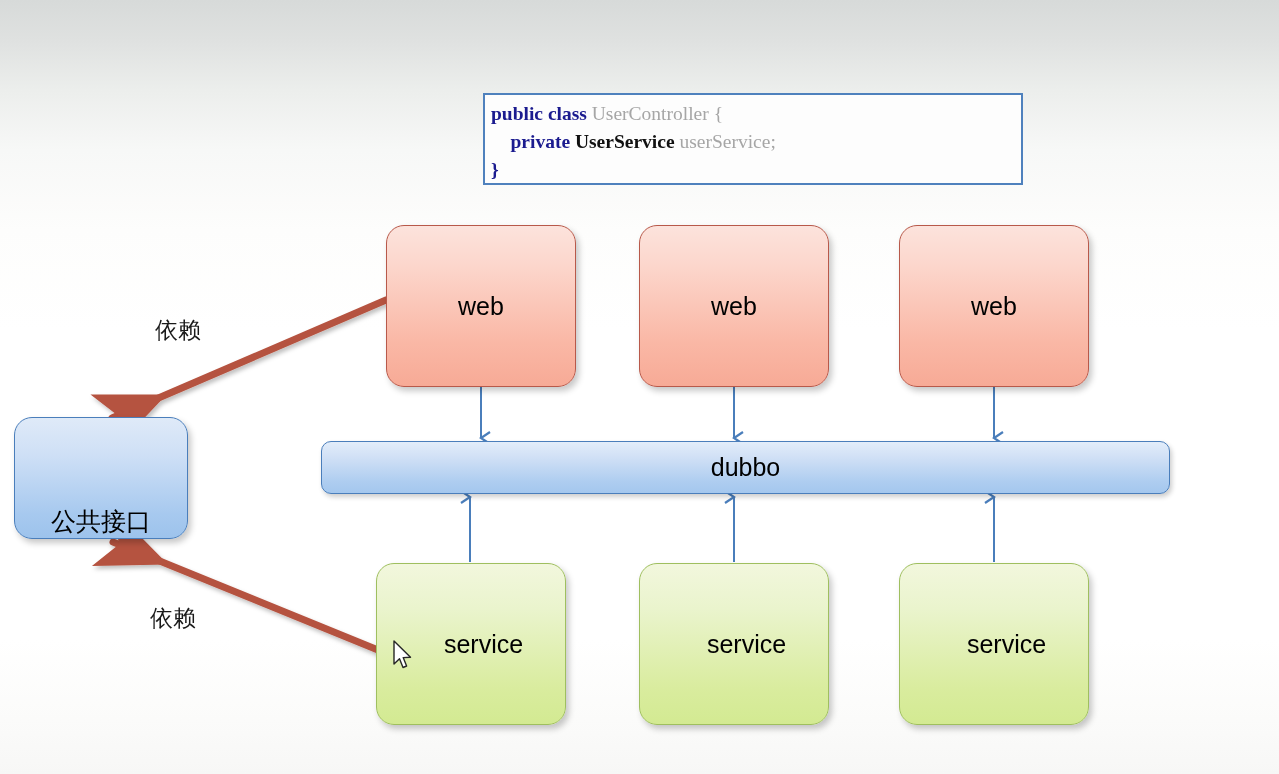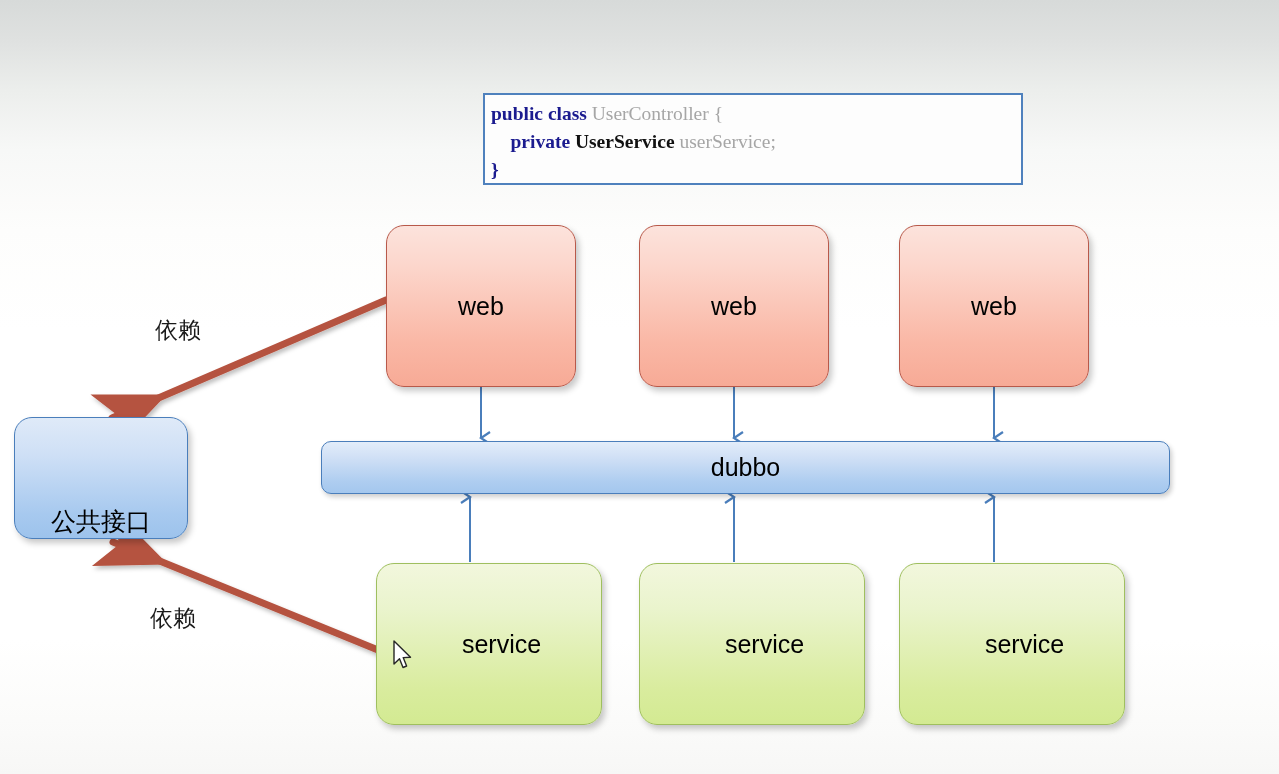--- a/index.html
+++ b/index.html
@@ -80,21 +80,21 @@
   .node.web {
     background: linear-gradient(to bottom, #fce3dc 0%, #fcd6cc 25%, #fab8a6 72%, #f7aa96 100%);
     border: 1.5px solid #b8594a;
     width: 190px;
     height: 162px;
   }
 
   .node.service {
     background: linear-gradient(to bottom, #f2f7dd 0%, #eaf4cd 28%, #d9ec9e 78%, #d3ea92 100%);
     border: 1.5px solid #9fbf5f;
-    width: 226px;
+    width: 190px;
     height: 162px;
     padding-left: 25px;
   }
 
   .node.iface {
     background: linear-gradient(to bottom, #dfeaf8 0%, #cfe0f6 30%, #a7c9ef 80%, #9dc3ec 100%);
     border: 1.5px solid #4a7ebb;
     width: 174px;
     height: 122px;
     font-size: 25px;

